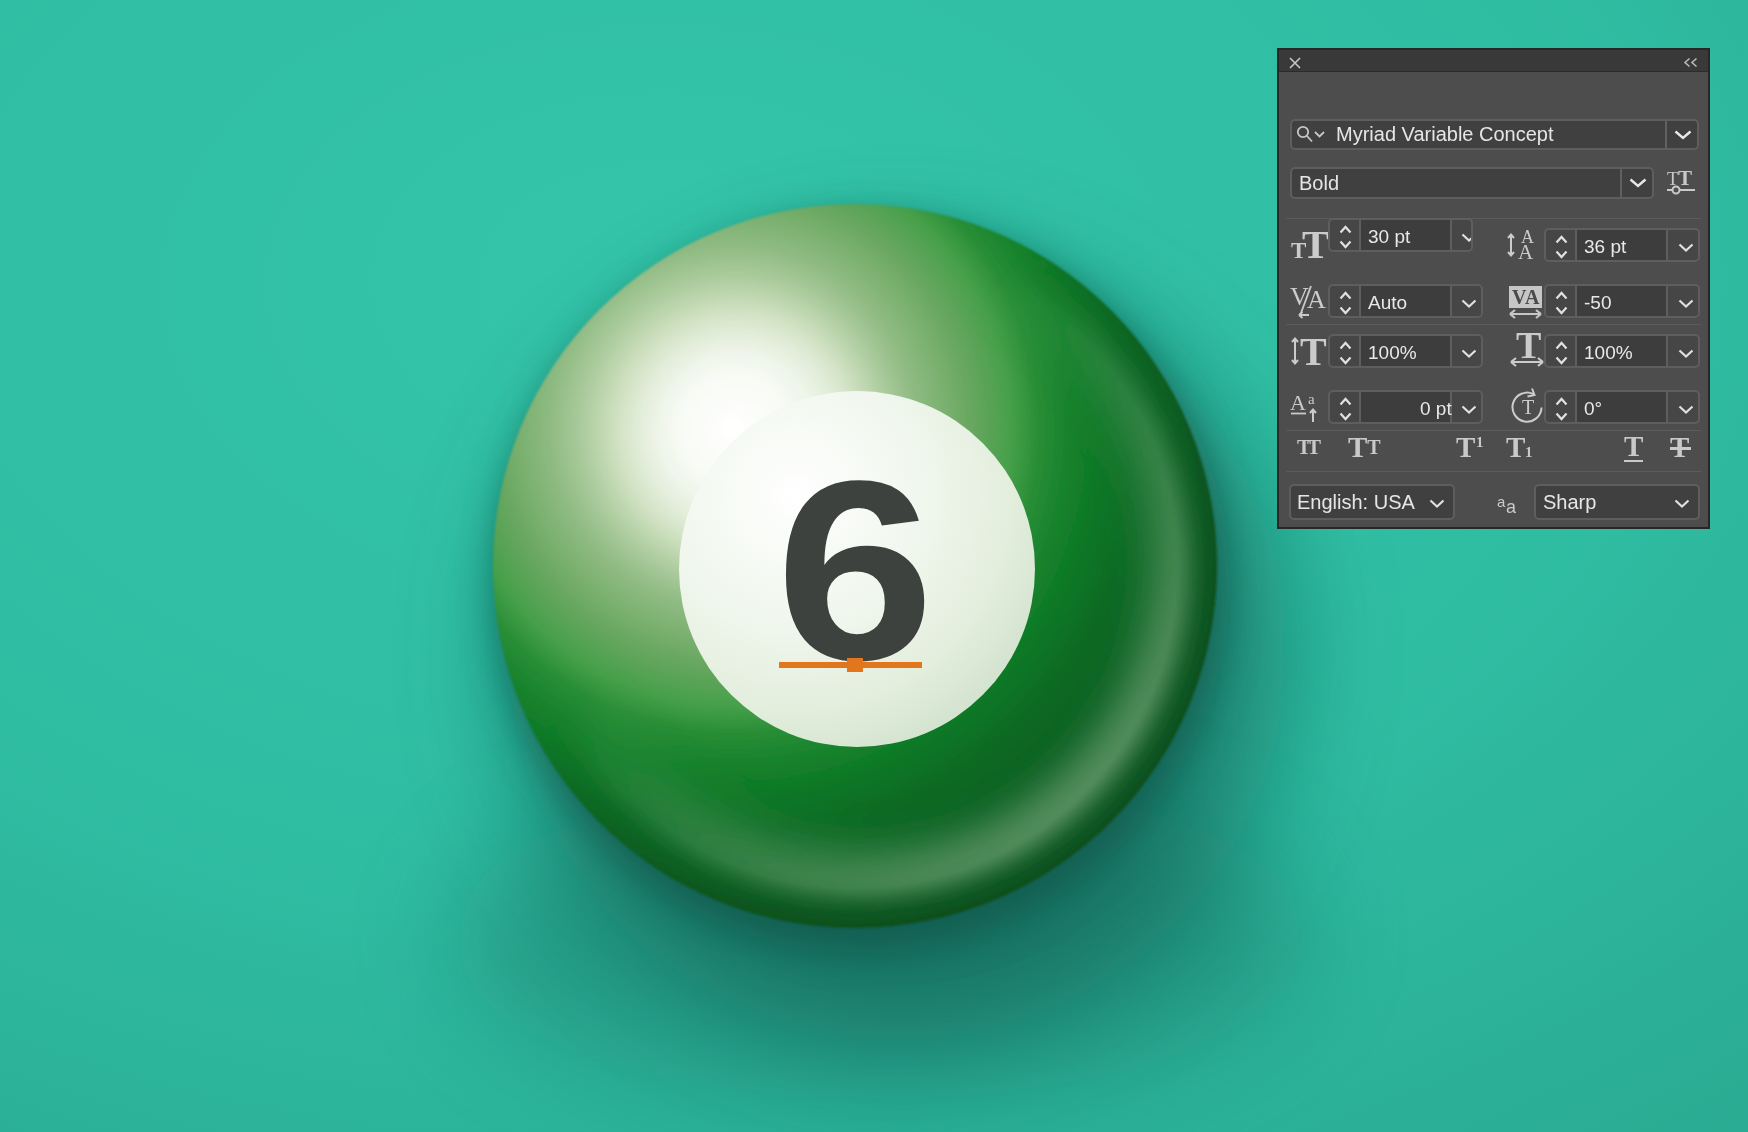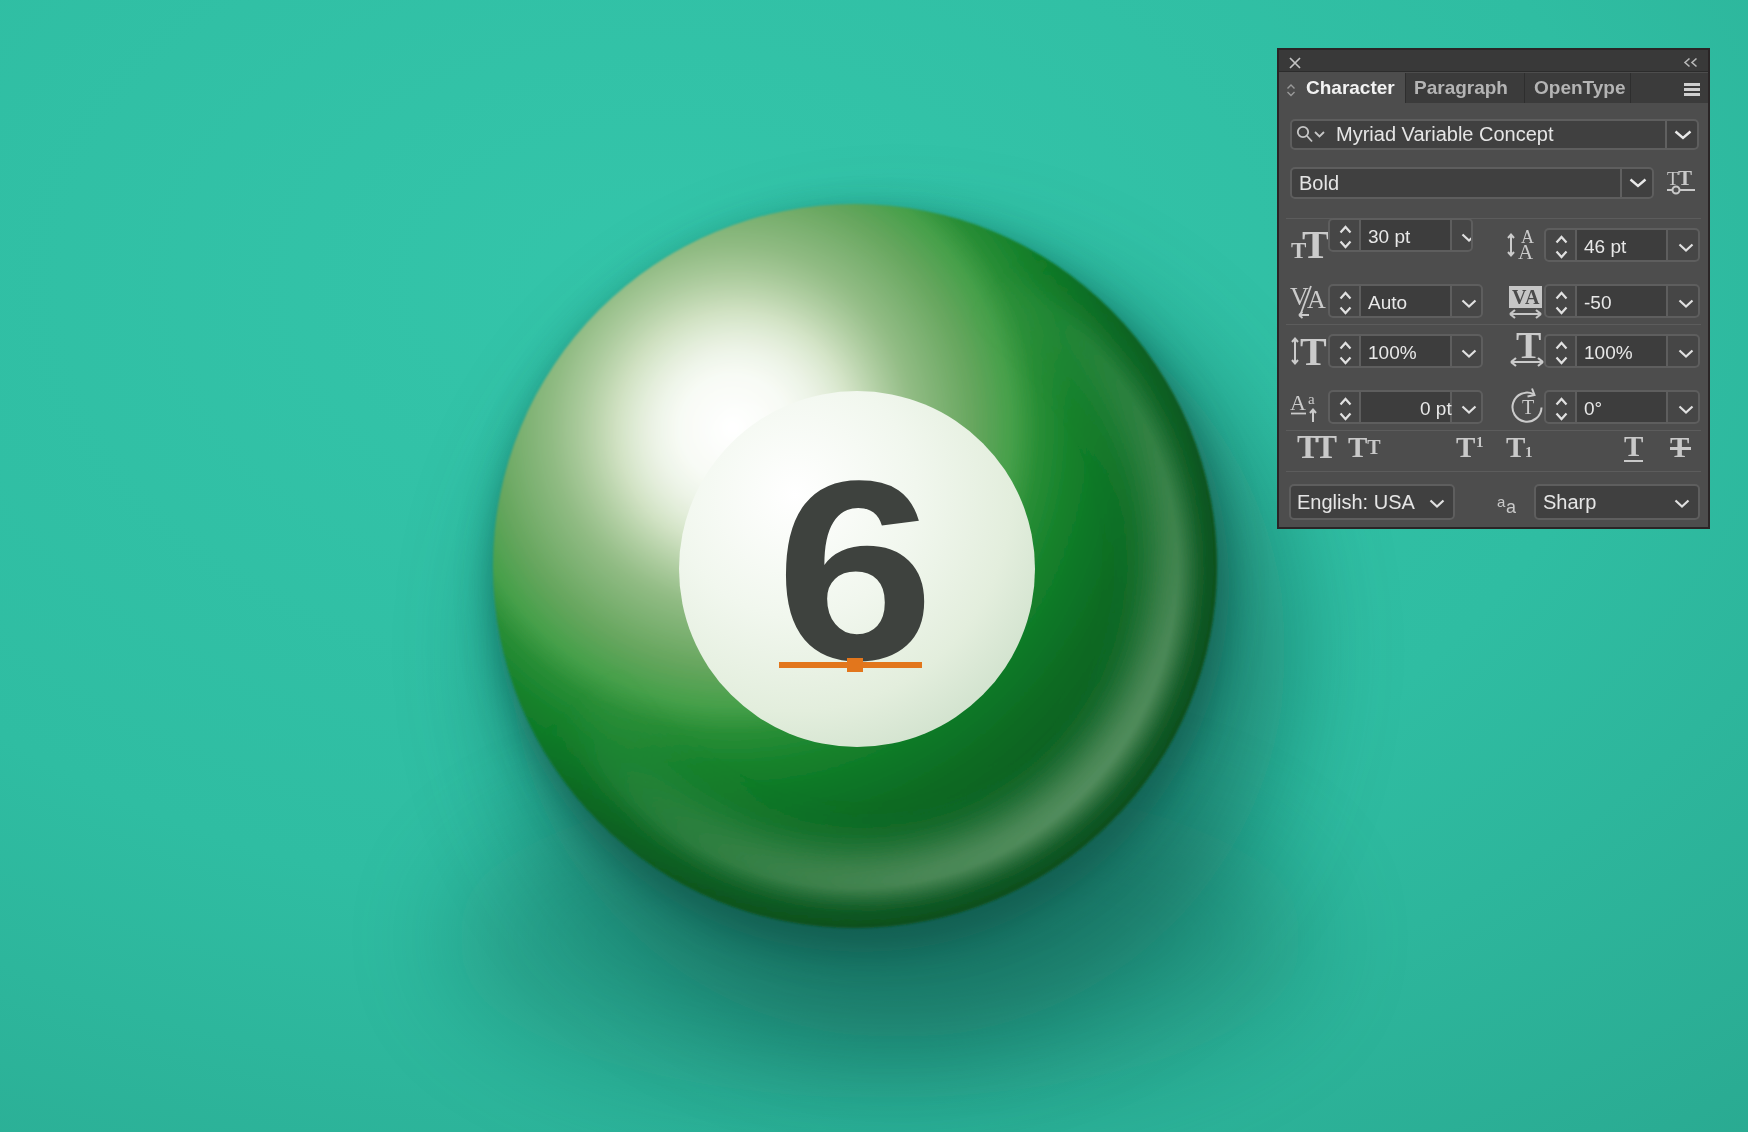--- a/index.html
+++ b/index.html
@@ -116,35 +116,20 @@
 </svg>
 
 <div class="panel">
   <div class="topbar"></div>
   <svg class="ic" style="left:10px;top:7px" width="12" height="12" viewBox="0 0 12 12">
     <path d="M1 1 L11 11 M11 1 L1 11" stroke="#c3c3c3" stroke-width="1.7"></path>
   </svg>
   <svg class="ic" style="left:404px;top:8px" width="15" height="9" viewBox="0 0 15 9">
     <path d="M6.5 0.5 L2 4.5 L6.5 8.5 M13.5 0.5 L9 4.5 L13.5 8.5" stroke="#b8b8b8" stroke-width="1.6" fill="none"></path>
   </svg>
-  <div class="tabstrip">
-    <div class="tab-active"></div>
-    <div style="left:126px;top:0;width:1px;height:30px;background:#2e2e2e"></div>
-    <div style="left:245px;top:0;width:1px;height:30px;background:#2e2e2e"></div>
-    <div style="left:351px;top:0;width:1px;height:30px;background:#2e2e2e"></div>
-    <div class="tabtext" style="left:27px;color:#f2f2f2;font-weight:bold;">Character</div>
-    <div class="tabtext" style="left:135px;color:#b4b4b4;font-weight:bold;">Paragraph</div>
-    <div class="tabtext" style="left:255px;color:#b4b4b4;font-weight:bold;">OpenType</div>
-    <svg class="ic" style="left:7px;top:10px" width="10" height="16" viewBox="0 0 10 16">
-      <path d="M1.5 5.5 L5 2 L8.5 5.5 M1.5 9 L5 12.5 L8.5 9" stroke="#9a9a9a" stroke-width="1.4" fill="none"></path>
-    </svg>
-    <div style="left:405px;top:10px;width:16px;height:2.5px;background:#cfcfcf"></div>
-    <div style="left:405px;top:15px;width:16px;height:2.5px;background:#cfcfcf"></div>
-    <div style="left:405px;top:20px;width:16px;height:2.5px;background:#cfcfcf"></div>
-  </div>
 
   <div class="field" style="left:11px;top:69px;width:409px;height:31px;"></div>
   <div style="left:386px;top:71px;width:2px;height:27px;background:#606060"></div>
   <svg class="ic" style="left:17px;top:75px" width="32" height="20" viewBox="0 0 32 20">
     <circle cx="7" cy="7" r="5.2" stroke="#c6c6c6" stroke-width="1.8" fill="none"></circle>
     <path d="M11 11 L16 16.5" stroke="#c6c6c6" stroke-width="1.8"></path>
     <path d="M19 7 L23.5 11.5 L28 7" stroke="#c6c6c6" stroke-width="1.8" fill="none"></path>
   </svg>
   <div class="ftext" style="left:57px;top:69px;height:36px;line-height:31px;">Myriad Variable Concept</div>
   <svg class="ic" style="left:395px;top:80px" width="18" height="10" viewBox="0 0 18 10">
@@ -194,21 +179,21 @@
     <text x="11" y="30" font-family="Liberation Serif" font-size="21" fill="#cbcbcb">A</text>
   </svg>
   <div class="grp" style="left:265px;top:178px;width:156px;height:34px;">
     <div class="gfield" style="left:29px;width:93px;"></div>
     <svg class="ic" style="left:9px;top:5px" width="13" height="9" viewBox="0 0 13 9">
         <path d="M1.5 7.5 L6.5 2 L11.5 7.5" stroke="#e0e0e0" stroke-width="2.2" fill="none"></path>
       </svg>
     <svg class="ic" style="left:9px;top:20px" width="13" height="9" viewBox="0 0 13 9">
         <path d="M1.5 1.5 L6.5 7 L11.5 1.5" stroke="#e0e0e0" stroke-width="2.2" fill="none"></path>
       </svg>
-    <div class="vtext" style="left:38px;top:0;height:34px;line-height:34px;">46 pt</div>
+    <div class="vtext" style="left:38px;top:0;height:34px;line-height:34px;">36 pt</div>
     <svg class="ic" style="left:132px;top:13px" width="16" height="9" viewBox="0 0 16 9">
         <path d="M1.5 1.5 L8 7.5 L14.5 1.5" stroke="#e0e0e0" stroke-width="2.2" fill="none"></path>
       </svg>
   </div>
 
   <svg class="ic" style="left:12px;top:235px" width="34" height="34" viewBox="0 0 34 34">
     <text x="-1" y="20" font-family="Liberation Serif" font-size="26" fill="#cbcbcb">V</text>
     <path d="M20 1 L10 28" stroke="#cbcbcb" stroke-width="1.8"></path>
     <text x="16" y="23" font-family="Liberation Serif" font-size="26" fill="#cbcbcb">A</text>
     <path d="M8 30 L18 30 M8 30 L11.5 27 M8 30 L11.5 33" stroke="#cbcbcb" stroke-width="1.8" fill="none"></path>
@@ -315,21 +300,21 @@
       </svg>
     <svg class="ic" style="left:9px;top:20px" width="13" height="9" viewBox="0 0 13 9">
         <path d="M1.5 1.5 L6.5 7 L11.5 1.5" stroke="#e0e0e0" stroke-width="2.2" fill="none"></path>
       </svg>
     <div class="vtext" style="left:38px;top:0;height:34px;line-height:34px;">0°</div>
     <svg class="ic" style="left:132px;top:13px" width="16" height="9" viewBox="0 0 16 9">
         <path d="M1.5 1.5 L8 7.5 L14.5 1.5" stroke="#e0e0e0" stroke-width="2.2" fill="none"></path>
       </svg>
   </div>
 
-  <div class="icon" style="left:18px;top:383px;font-family:'Liberation Serif';font-weight:bold;font-size:33px;line-height:29px;letter-spacing:-4px;">TT</div>
+  <div class="icon" style="left:18px;top:383px;font-family:'Liberation Serif';font-weight:bold;font-size:21px;line-height:29px;letter-spacing:-4px;">TT</div>
   <div class="icon" style="left:69px;top:383px;font-family:'Liberation Serif';font-weight:bold;font-size:29px;line-height:29px;">T<span style="font-size:20px;">T</span></div>
   <div class="icon" style="left:177px;top:383px;font-family:'Liberation Serif';font-weight:bold;font-size:29px;line-height:29px;">T</div>
   <div class="icon" style="left:197px;top:385px;font-family:'Liberation Serif';font-weight:bold;font-size:15px;line-height:15px;">1</div>
   <div class="icon" style="left:227px;top:383px;font-family:'Liberation Serif';font-weight:bold;font-size:29px;line-height:29px;">T</div>
   <div class="icon" style="left:246px;top:395px;font-family:'Liberation Serif';font-weight:bold;font-size:15px;line-height:15px;">1</div>
   <div class="icon" style="left:345px;top:383px;font-family:'Liberation Serif';font-weight:bold;font-size:29px;line-height:27px;border-bottom:2.5px solid #c9c9c9;">T</div>
   <div class="icon" style="left:391px;top:383px;font-family:'Liberation Serif';font-weight:bold;font-size:29px;line-height:29px;">T</div>
   <div style="left:391px;top:397px;width:21px;height:2.5px;background:#c9c9c9;"></div>
 
   <div class="field" style="left:10px;top:434px;width:166px;height:36px;"></div>

